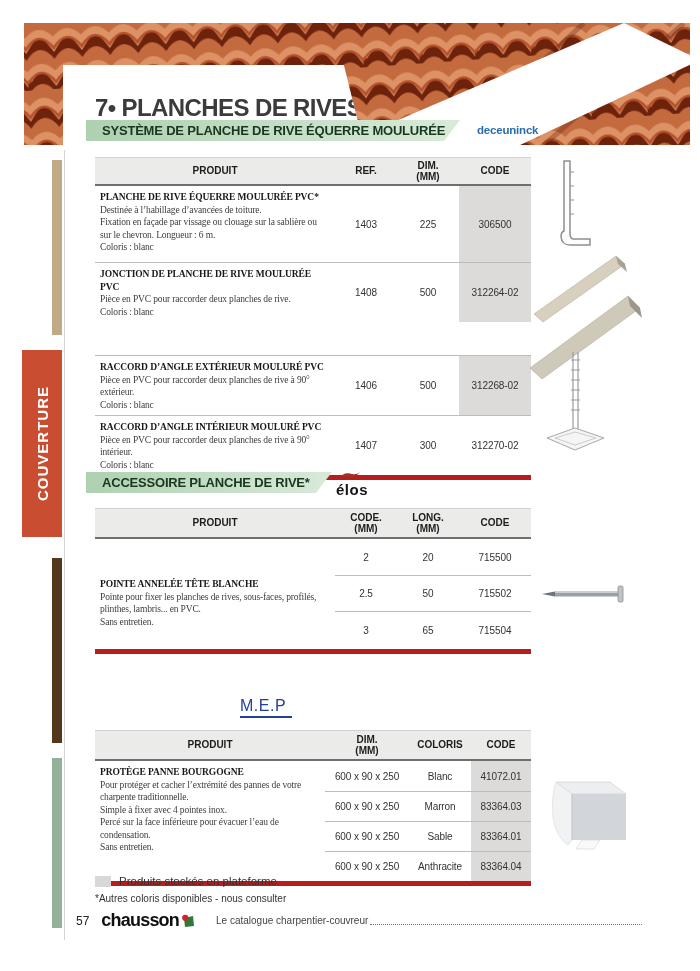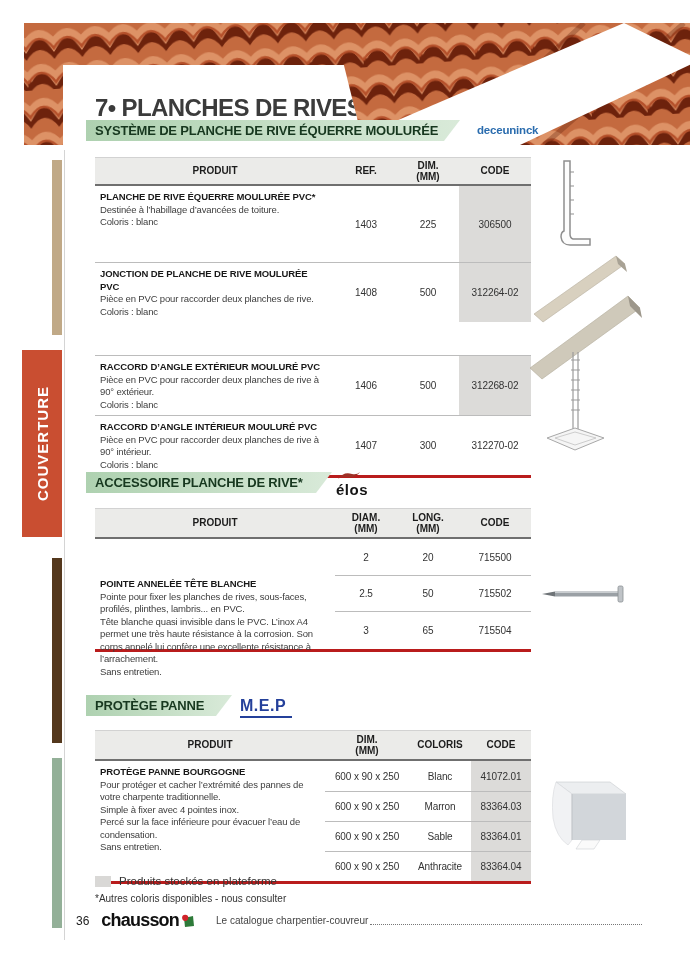--- a/index.html
+++ b/index.html
@@ -10,38 +10,38 @@
   
   .banner{left:24px;top:23px;}
   .titlebox{left:63px;top:65px;width:302px;height:85px;background:#fff;
             clip-path:polygon(0 0,93% 0,100% 100%,0 100%);display:flex;align-items:center;}
   .title{font-size:24px;font-weight:bold;color:#3b3b3b;letter-spacing:-0.6px;padding-left:32px;white-space:nowrap;}
 
   
   .gbar{height:21px;background:linear-gradient(90deg,#aed1b0,#d9ead9);
         clip-path:polygon(0 0,100% 0,calc(100% - 16px) 100%,0 100%);
         display:flex;align-items:center;font-weight:bold;font-size:13px;color:#17381f;
-        padding-left:9px;letter-spacing:-0.2px;white-space:nowrap;box-sizing:border-box;}
+        padding-left:16px;letter-spacing:-0.2px;white-space:nowrap;box-sizing:border-box;}
   .dec{font-weight:bold;font-size:11.5px;color:#2a6cae;letter-spacing:-0.2px;}
   .elos{font-weight:bold;font-size:15px;color:#151515;letter-spacing:0.5px;margin-top:-3px;}
-  .mep{font-weight:bold;font-size:16px;color:#24409a;letter-spacing:0.5px;}
+  .mep{font-weight:normal;font-size:16px;color:#24409a;letter-spacing:0.5px;}
   .mep-line{height:2px;width:52px;background:#24409a;margin-top:1px;}
 
   
-  .tbl{position:absolute;border-top:1px solid #d2d2d2;border-bottom:3px solid #b91c1c;}
+  .tbl{position:absolute;border-top:1px solid #d2d2d2;border-bottom:5px solid #b91c1c;}
   .grid{display:grid;}
   .c1{grid-template-columns:240px 62px 62px 72px;}
   .c3{grid-template-columns:230px 84px 62px 60px;}
   .thead{background:#ebebe9;border-bottom:2px solid #6f6f6f;}
   .h26{height:26px;} .h28{height:28px;}
   .th{display:flex;flex-direction:column;align-items:center;justify-content:center;
       font-weight:bold;font-size:10px;color:#1c1c1c;line-height:1.12;text-align:center;}
   .tr{border-top:1px solid #bcbcbc;}
   .tr.first{border-top:0;}
-  .prod{padding:5px 8px 4px 5px;font-size:9.5px;line-height:1.32;color:#3d3d3d;letter-spacing:-0.15px;}
+  .prod{padding:5px 8px 4px 5px;font-size:9.5px;line-height:1.32;color:#3d3d3d;letter-spacing:-0.15px;font-family:Liberation Serif, serif;}
   .pt{font-weight:bold;color:#181818;letter-spacing:-0.1px;}
   .num{display:flex;align-items:center;justify-content:center;font-size:10px;color:#333;letter-spacing:-0.1px;text-align:center;}
   .stocked{background:#dcdbd9;}
   .bt{border-top:1px solid #bcbcbc;}
 
   
   .vline{left:64px;top:150px;width:1px;height:790px;background:#d4d4d4;}
   .seg{left:52px;width:10px;}
   .seg-tan{top:160px;height:175px;background:#c0a987;}
   .seg-brown{top:558px;height:185px;background:#54381d;}
@@ -108,20 +108,21 @@
         <span>DIM.</span>
         <span>(MM)</span>
       </div>
       <div class="th">CODE</div>
     </div>
 
     <div class="grid c1 tr first" style="height:76px;">
       <div class="prod">
         <div class="pt">PLANCHE DE RIVE ÉQUERRE MOULURÉE PVC*</div>
         <div>Destinée à l’habillage d’avancées de toiture.</div>
+        <div>Fixation en façade par vissage ou clouage sur la sablière ou sur le chevron. Longueur : 6 m.</div>
         <div>Coloris : blanc</div>
       </div>
       <div class="num">1403</div>
       <div class="num">225</div>
       <div class="num stocked">306500</div>
     </div>
 
     <div class="grid c1 tr" style="height:48px;">
       <div class="prod">
         <div class="pt">JONCTION DE PLANCHE DE RIVE MOULURÉE PVC</div>
@@ -193,34 +194,33 @@
     <svg width="26" height="9" viewBox="0 0 26 9">
       <path d="M2,8 Q8,0 16,3 Q21,4 24,1 Q19,8 10,6 Q5,5 2,8 Z" fill="#9e3127"></path>
     </svg>
     <div class="elos">élos</div>
   </div>
 
   <div class="tbl" style="left:95px;top:508px;width:436px;">
     <div class="grid c1 thead h28">
       <div class="th">PRODUIT</div>
       <div class="th">
-        <span>DIAM.</span>
+        <span>CODE.</span>
         <span>(MM)</span>
       </div>
       <div class="th">
         <span>LONG.</span>
         <span>(MM)</span>
       </div>
       <div class="th">CODE</div>
     </div>
     <div class="grid c1" style="grid-template-rows:36px 36px 38px;">
       <div class="prod" style="grid-row:1 / span 3;margin-top:34px;">
         <div class="pt">POINTE ANNELÉE TÊTE BLANCHE</div>
         <div>Pointe pour fixer les planches de rives, sous-faces, profilés, plinthes, lambris... en PVC.</div>
-        <div>Tête blanche quasi invisible dans le PVC. L’inox A4 permet une très haute résistance à la corrosion. Son corps annelé lui confère une excellente résistance à l’arrachement.</div>
         <div>Sans entretien.</div>
       </div>
       <div class="num">2</div>
       <div class="num">20</div>
       <div class="num">715500</div>
       <div class="num bt">2.5</div>
       <div class="num bt">50</div>
       <div class="num bt">715502</div>
       <div class="num bt">3</div>
       <div class="num bt">65</div>
@@ -228,21 +228,20 @@
     </div>
   </div>
 
   <svg class="abs" style="left:540px;top:582px;" width="95" height="24" viewBox="0 0 95 24">
     <polygon points="2,12 15,9.5 15,14.5" fill="#6f7478"></polygon>
     <rect x="15" y="9.5" width="63" height="5" fill="#9aa0a5"></rect>
     <rect x="15" y="9.5" width="63" height="1.5" fill="#c9cdd0"></rect>
     <rect x="78" y="4" width="5" height="16" rx="1.5" fill="#bfc3c7" stroke="#8a8f93" stroke-width="0.8"></rect>
   </svg>
 
-  <div class="abs gbar" style="left:86px;top:695px;width:146px;">PROTÈGE PANNE</div>
   <div class="abs" style="left:240px;top:697px;">
     <div class="mep">M.E.P</div>
     <div class="mep-line"></div>
   </div>
 
   <div class="tbl" style="left:95px;top:730px;width:436px;">
     <div class="grid c3 thead h28">
       <div class="th">PRODUIT</div>
       <div class="th">
         <span>DIM.</span>
@@ -282,21 +281,21 @@
     <line x1="34" y1="24" x2="34" y2="70" stroke="#b9bdc1" stroke-width="0.8"></line>
   </svg>
 
   <div class="abs legend">
     <div class="sw"></div>
     <span>Produits stockés en plateforme</span>
   </div>
   <div class="abs legend2">*Autres coloris disponibles - nous consulter</div>
 
   <div class="abs footer">
-    <span class="pagenum">36</span>
+    <span class="pagenum">57</span>
     <span class="chausson">
       <span>chausson</span>
       <svg width="14" height="14" viewBox="0 0 14 14" style="margin-left:2px;">
         <polygon points="3,4 12,2 13,12 4,13" fill="#2e7a39"></polygon>
         <circle cx="4.2" cy="3.8" r="3.1" fill="#d0232a"></circle>
       </svg>
     </span>
     <span class="footnote">Le catalogue charpentier-couvreur</span>
     <span class="dots"></span>
   </div>

